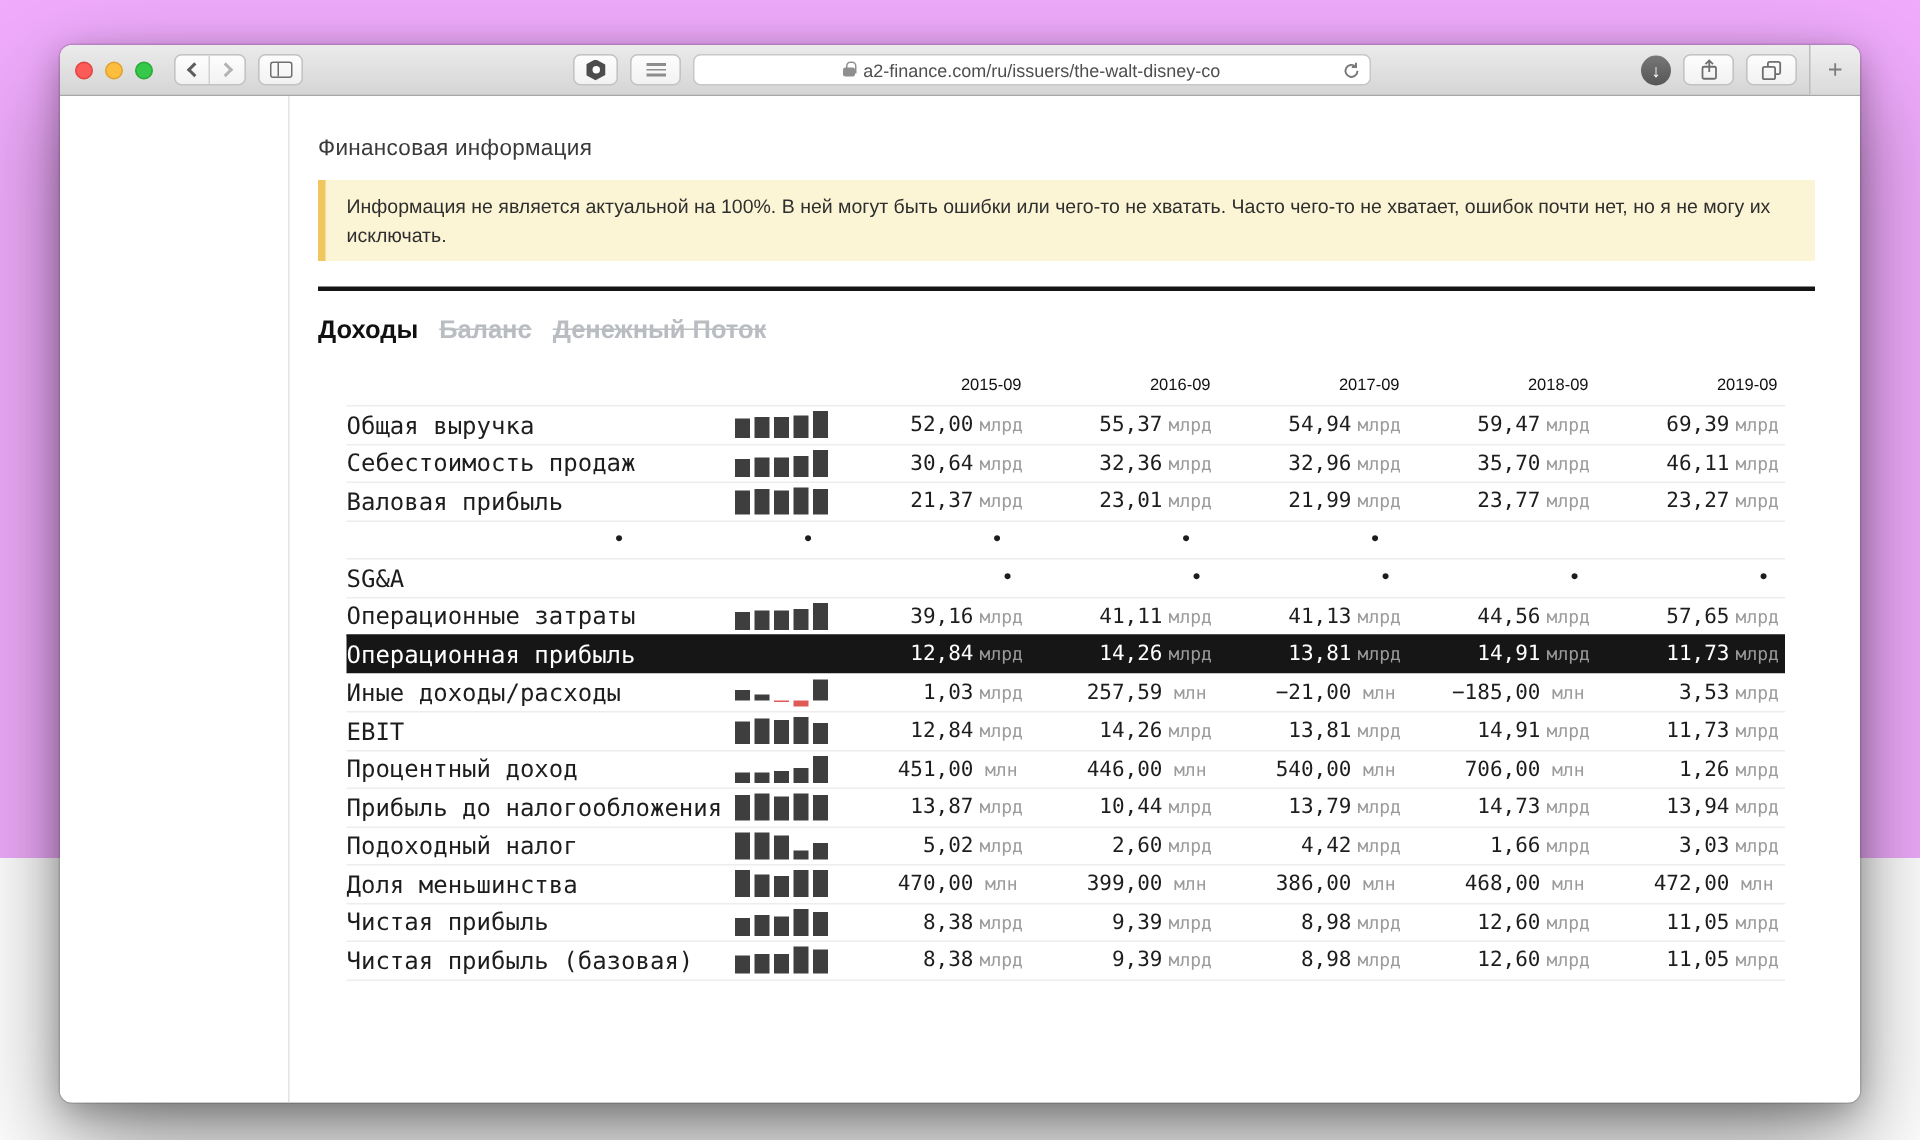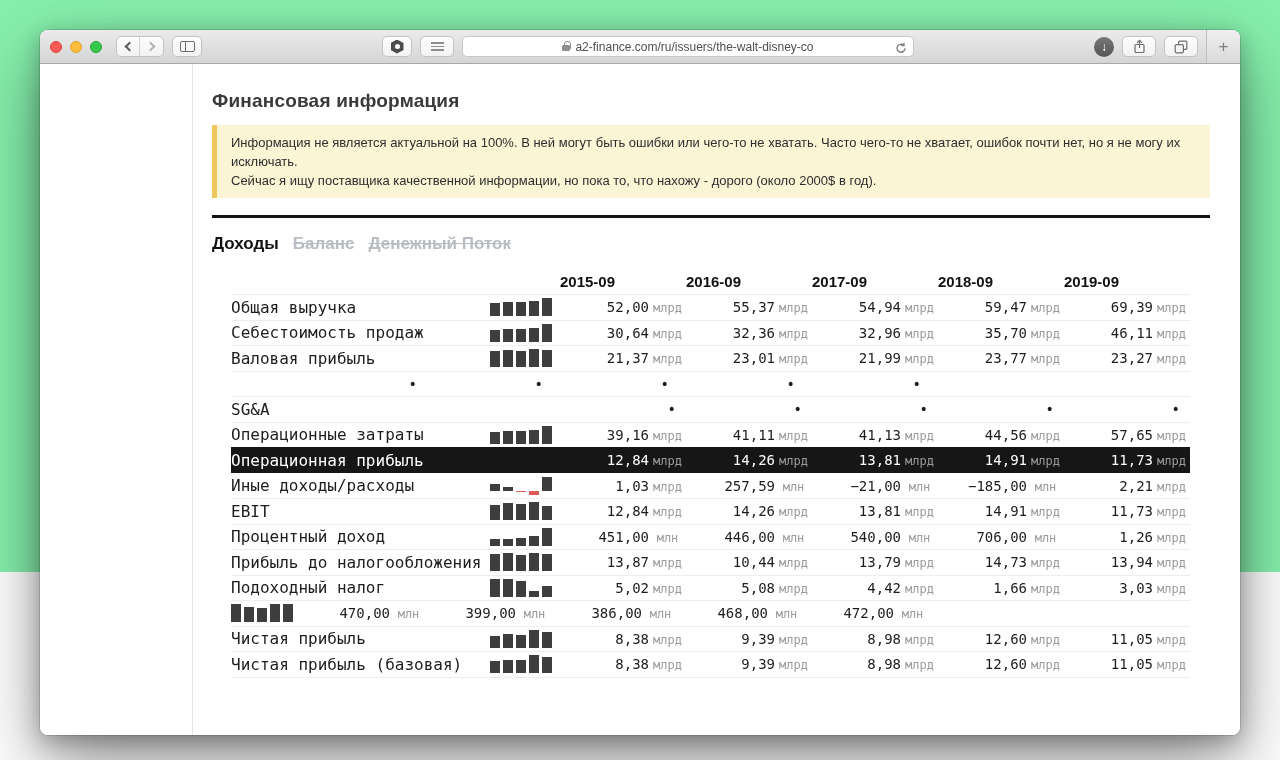--- a/index.html
+++ b/index.html
@@ -2,21 +2,21 @@
 <html style="--warn-bg: #fbf4d5; --warn-border: #f0c75e; --hl-bg: #161616; --bar: #3e3e3e; --barneg: #df5a56; --unit: #9b9b9b; --tab-inactive: #b9bdc2;"><head>
 <meta charset="utf-8">
 <style>
   :root{
     --warn-bg:#fbf4d5; --warn-border:#f0c75e; --hl-bg:#161616;
     --bar:#3e3e3e; --barneg:#df5a56; --unit:#9b9b9b; --tab-inactive:#b9bdc2;
   }
   *{margin:0;padding:0;box-sizing:border-box}
   html,body{width:1280px;height:760px;background:#fff;overflow:hidden;
     font-family:"Liberation Sans",sans-serif}
-  .stage{position:relative;width:1280px;height:572px;background:#86efac}
+  .stage{position:relative;width:1280px;height:572px;background:#f0abfc}
   .window{position:absolute;left:40px;top:30px;width:1200px;height:705px;
     border-radius:8px;overflow:hidden;background:#fff;
     box-shadow:0 30px 70px rgba(0,0,0,.42),0 6px 22px rgba(0,0,0,.28),0 0 0 1px rgba(0,0,0,.12)}
   
   .toolbar{position:relative;height:34px;display:flex;align-items:center;gap:8px;
     padding:0 42px 0 10px;background:linear-gradient(#ebebeb,#d5d5d5);
     border-bottom:1px solid #a8a8a8}
   .lights{display:flex;gap:8px;margin-right:6px}
   .light{width:12px;height:12px;border-radius:50%}
   .light.r{background:#fc5b57;border:1px solid #e2423e}
@@ -51,32 +51,32 @@
   .reload{position:absolute;right:6px;top:3px}
   .dlbtn{width:20px;height:20px;border-radius:50%;background:linear-gradient(#777,#565656);
     display:flex;align-items:center;justify-content:center;color:#fff;font-size:12px;line-height:1}
   .newtab{position:absolute;right:0;top:0;width:34px;height:100%;
     background:linear-gradient(#efefef,#dadada);border-left:1px solid #bdbdbd;
     display:flex;align-items:center;justify-content:center;font-size:17px;color:#7e7e7e}
   
   .page{display:flex;height:calc(100% - 34px);background:#fff}
   .page-left{width:153px;border-right:1px solid #e4e4e4}
   .page-main{flex:1;padding:26px 30px 0 19px;overflow:hidden}
-  h1.title{font-size:19px;font-weight:700;color:#3a3a3a;letter-spacing:.2px}
+  h1.title{font-size:15px;font-weight:400;color:#3a3a3a;letter-spacing:.2px}
   .warning{margin-top:13px;background:var(--warn-bg);border-left:5px solid var(--warn-border);
     padding:8px 14px;font-size:13px;color:#2e2e2e;line-height:19px}
   .blackline{margin-top:17px;height:3px;background:#151515}
   .tabs{margin-top:16px;display:flex;align-items:baseline;gap:14px}
   .tab{font-size:17px;font-weight:bold;color:#111;cursor:pointer}
   .tab.inactive{color:var(--tab-inactive);text-decoration:line-through}
   
   .ftable{margin:14px 17px 0 19px;width:959px}
   .thead{display:flex;height:26px;align-items:center}
   .lab-sp{width:259px}.spark-sp{width:70px}
-  .th{width:126px;font-size:15px;font-weight:bold;color:#111;padding-right:5px}
+  .th{width:126px;text-align:right;font-size:11px;font-weight:normal;color:#111;padding-right:5px}
   .trow{display:flex;align-items:center;height:25.5px;border-top:1px solid #ededed}
   .tbody{border-bottom:1px solid #ededed}
   .trow.hl{background:var(--hl-bg);border-top-color:var(--hl-bg)}
   .trow.hl + .trow{border-top-color:#fff}
   .lab{width:259px;font-family:"DejaVu Sans Mono",monospace;font-size:16px;color:#1d1d1d;white-space:nowrap}
   .hl .lab,.hl .num,.hl .dot{color:#fff}
   .spark{position:relative;width:62px;height:18px;margin-right:8px}
   .bar{position:absolute;width:10px;background:var(--bar)}
   .bar.nbar{background:var(--barneg)}
   .grp{display:flex;align-items:baseline;justify-content:flex-end;width:126px}
@@ -150,21 +150,20 @@
           <span>+</span>
         </span>
     </div>
 
     <div class="page">
       <div class="page-left"></div>
       <div class="page-main">
         <h1 class="title">Финансовая информация</h1>
         <div class="warning">
           <div>Информация не является актуальной на 100%. В ней могут быть ошибки или чего-то не хватать. Часто чего-то не хватает, ошибок почти нет, но я не могу их исключать.</div>
-          <div>Сейчас я ищу поставщика качественной информации, но пока то, что нахожу - дорого (около 2000$ в год).</div>
         </div>
         <div class="blackline"></div>
         <div class="tabs">
           <span class="tab">Доходы</span>
           <span class="tab inactive">Баланс</span>
           <span class="tab inactive">Денежный Поток</span>
         </div>
         <div class="ftable">
           <div class="thead">
             <span class="lab-sp"></span>
@@ -376,21 +375,21 @@
                 </div>
                 <div class="grp">
                   <span class="num">−21,00</span>
                   <span class="unit">млн</span>
                 </div>
                 <div class="grp">
                   <span class="num">−185,00</span>
                   <span class="unit">млн</span>
                 </div>
                 <div class="grp">
-                  <span class="num">2,21</span>
+                  <span class="num">3,53</span>
                   <span class="unit">млрд</span>
                 </div>
               </div>
               <div class="trow">
                 <div class="lab">EBIT</div>
                 <div class="spark">
                   <span class="bar" style="left: 0px; bottom: 0px; height: 15.501px;"></span>
                   <span class="bar" style="left: 13px; bottom: 0px; height: 17.2153px;"></span>
                   <span class="bar" style="left: 26px; bottom: 0px; height: 16.672px;"></span>
                   <span class="bar" style="left: 39px; bottom: 0px; height: 18px;"></span>
@@ -484,37 +483,38 @@
                   <span class="bar" style="left: 13px; bottom: 0px; height: 18px;"></span>
                   <span class="bar" style="left: 26px; bottom: 0px; height: 15.6614px;"></span>
                   <span class="bar" style="left: 39px; bottom: 0px; height: 5.88189px;"></span>
                   <span class="bar" style="left: 52px; bottom: 0px; height: 10.7362px;"></span>
                 </div>
                 <div class="grp">
                   <span class="num">5,02</span>
                   <span class="unit">млрд</span>
                 </div>
                 <div class="grp">
-                  <span class="num">5,08</span>
+                  <span class="num">2,60</span>
                   <span class="unit">млрд</span>
                 </div>
                 <div class="grp">
                   <span class="num">4,42</span>
                   <span class="unit">млрд</span>
                 </div>
                 <div class="grp">
                   <span class="num">1,66</span>
                   <span class="unit">млрд</span>
                 </div>
                 <div class="grp">
                   <span class="num">3,03</span>
                   <span class="unit">млрд</span>
                 </div>
               </div>
               <div class="trow">
+                <div class="lab">Доля меньшинства</div>
                 <div class="spark">
                   <span class="bar" style="left: 0px; bottom: 0px; height: 17.9237px;"></span>
                   <span class="bar" style="left: 13px; bottom: 0px; height: 15.2161px;"></span>
                   <span class="bar" style="left: 26px; bottom: 0px; height: 14.7203px;"></span>
                   <span class="bar" style="left: 39px; bottom: 0px; height: 17.8475px;"></span>
                   <span class="bar" style="left: 52px; bottom: 0px; height: 18px;"></span>
                 </div>
                 <div class="grp">
                   <span class="num">470,00</span>
                   <span class="unit">млн</span>

